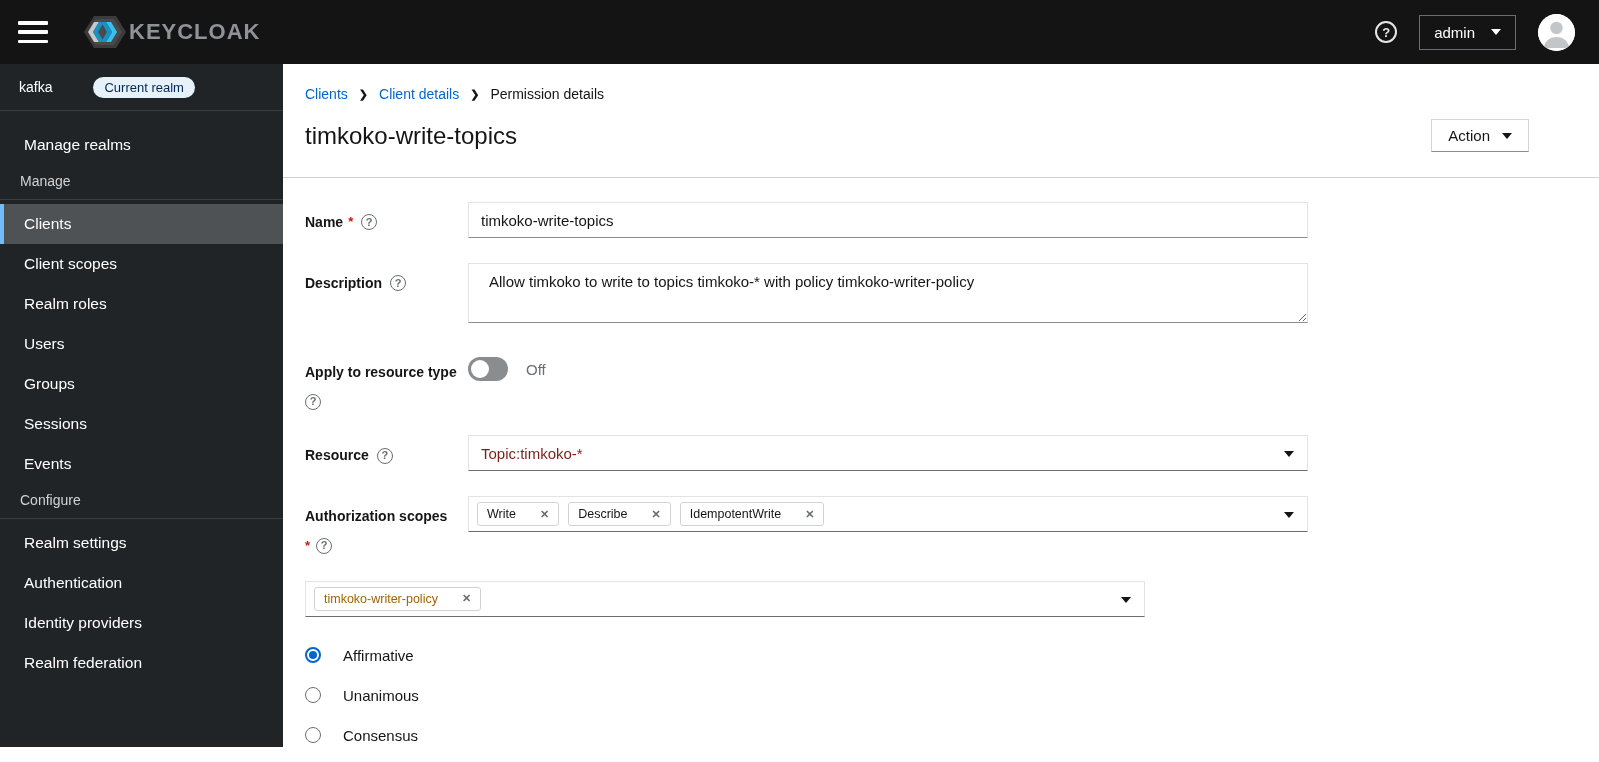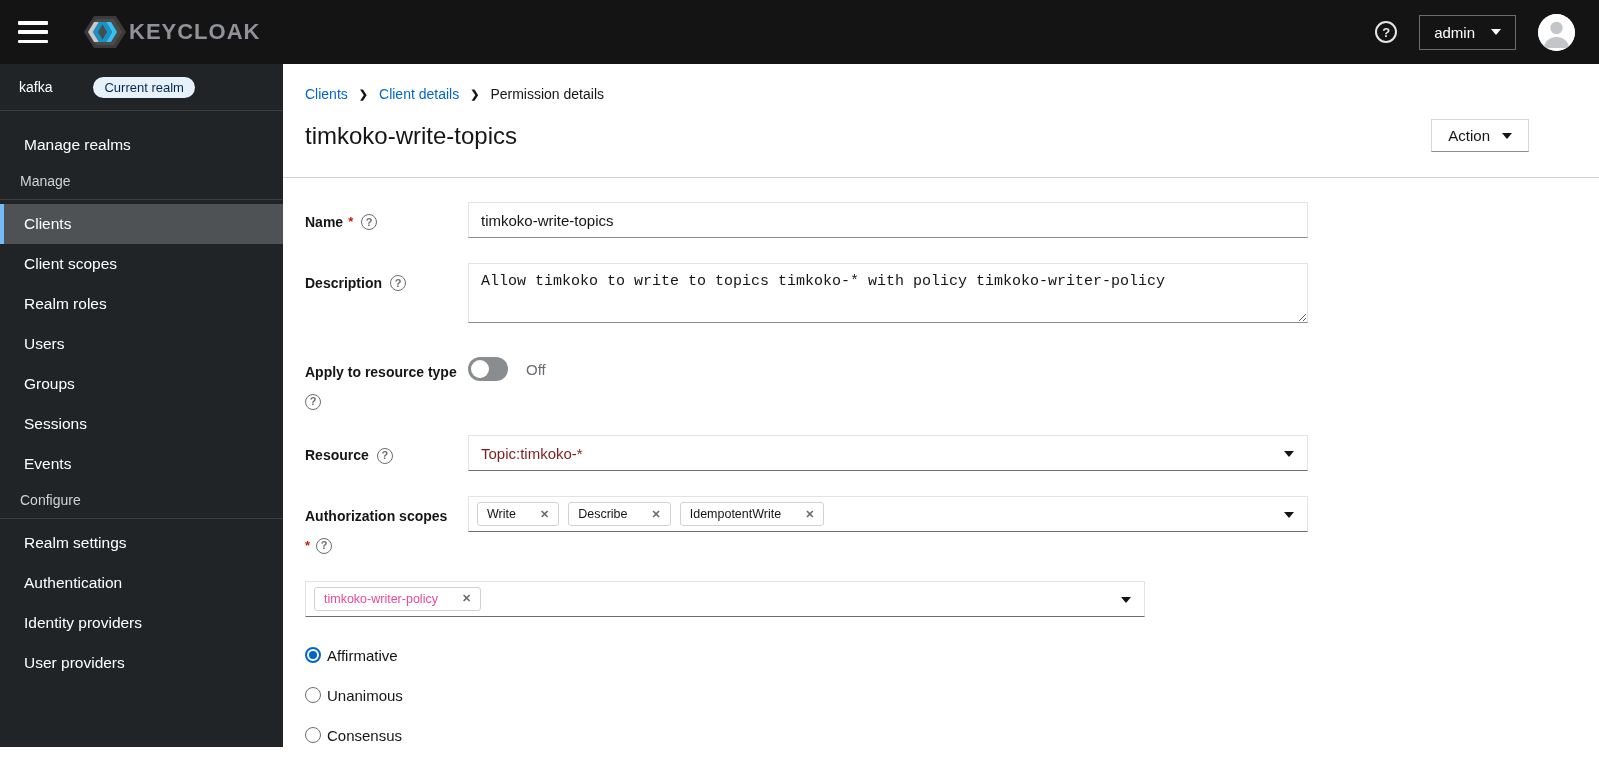--- a/index.html
+++ b/index.html
@@ -77,21 +77,21 @@
   .hicon { display:inline-flex; width:16px; height:16px; border:1px solid #6a6e73;
     border-radius:50%; color:#6a6e73; font-size:11px; font-weight:700; align-items:center;
     justify-content:center; margin-left:8px; vertical-align:middle; cursor:pointer;
     line-height:1; }
   .hicon::before { content:"?"; }
   .label-line2 { display:block; margin-top:8px; }
   .label-line2 .hicon { margin-left:6px; }
 
   .tf { width:840px; height:36px; border:1px solid #e3e3e3; border-bottom:1px solid #8a8d90;
     padding:0 12px; font-size:15px; color:#151515; font-family:inherit; background:#fff; }
-  textarea.tf { height:60px; padding:8px 12px; resize:vertical; line-height:20px;font-family:Liberation Mono, monospace; }
+  textarea.tf { height:60px; padding:8px 20px; resize:vertical; line-height:20px; }
 
   .switch-row { display:flex; align-items:center; padding-top:5px; }
   .switch { width:40px; height:24px; background:#8a8d90; border-radius:12px; position:relative;
     cursor:pointer; flex:0 0 auto; }
   .switch .knob { position:absolute; left:3px; top:3px; width:18px; height:18px;
     background:#fff; border-radius:50%; }
   .switch-state { margin-left:18px; font-size:15px; color:#6a6e73; }
 
   .selectbox { width:840px; height:36px; border:1px solid #e3e3e3; border-bottom:1px solid #6a6e73;
     background:#fff; position:relative; display:flex; align-items:center; padding:0 30px 0 8px;
@@ -99,24 +99,24 @@
   .selectbox .sel-value { font-size:15px; color:#7f1d1d; padding-left:4px; }
   .selectbox .caret { position:absolute; right:13px; top:15px; width:0; height:0;
     border-left:5px solid transparent; border-right:5px solid transparent;
     border-top:6px solid #151515; }
   .chips { display:flex; align-items:center; gap:9px; }
   .chip { display:inline-flex; align-items:center; gap:24px; border:1px solid #d2d2d2;
     border-radius:3px; background:#fff; padding:4px 9px; font-size:12.5px; color:#151515;
     white-space:nowrap; }
   .chip .x { color:#6a6e73; font-size:11px; font-weight:700; cursor:pointer; line-height:1; }
   .chip .x::before { content:"\2715"; }
-  .chip.link-chip .chip-label { color:#ec4899; }
+  .chip.link-chip .chip-label { color:#a16207; }
 
   .radios { display:flex; flex-direction:column; gap:23px; padding-top:5px; }
-  .radio-row { display:flex; align-items:center; gap:6px; cursor:pointer; }
+  .radio-row { display:flex; align-items:center; gap:22px; cursor:pointer; }
   .radio { width:16px; height:16px; border-radius:50%; border:1px solid #6a6e73;
     background:#fff; position:relative; flex:0 0 auto; }
   .radio.checked { border:2px solid #0066cc; }
   .radio.checked::after { content:""; position:absolute; left:50%; top:50%; width:8px;
     height:8px; margin:-4px 0 0 -4px; border-radius:50%; background:#0066cc; }
   .radio-label { font-size:15px; color:#151515; }
 </style>
 </head>
 <body>
 
@@ -203,21 +203,21 @@
             <li class="nav-item">
                 <span>Realm settings</span>
               </li>
             <li class="nav-item">
                 <span>Authentication</span>
               </li>
             <li class="nav-item">
                 <span>Identity providers</span>
               </li>
             <li class="nav-item">
-                <span>User providers</span>
+                <span>Realm federation</span>
               </li>
           </ul>
         </div>
       </nav>
     </div>
 
     <main class="main">
       <div class="content-header">
         <nav class="breadcrumb">
           <a class="crumb-link">Clients</a>

